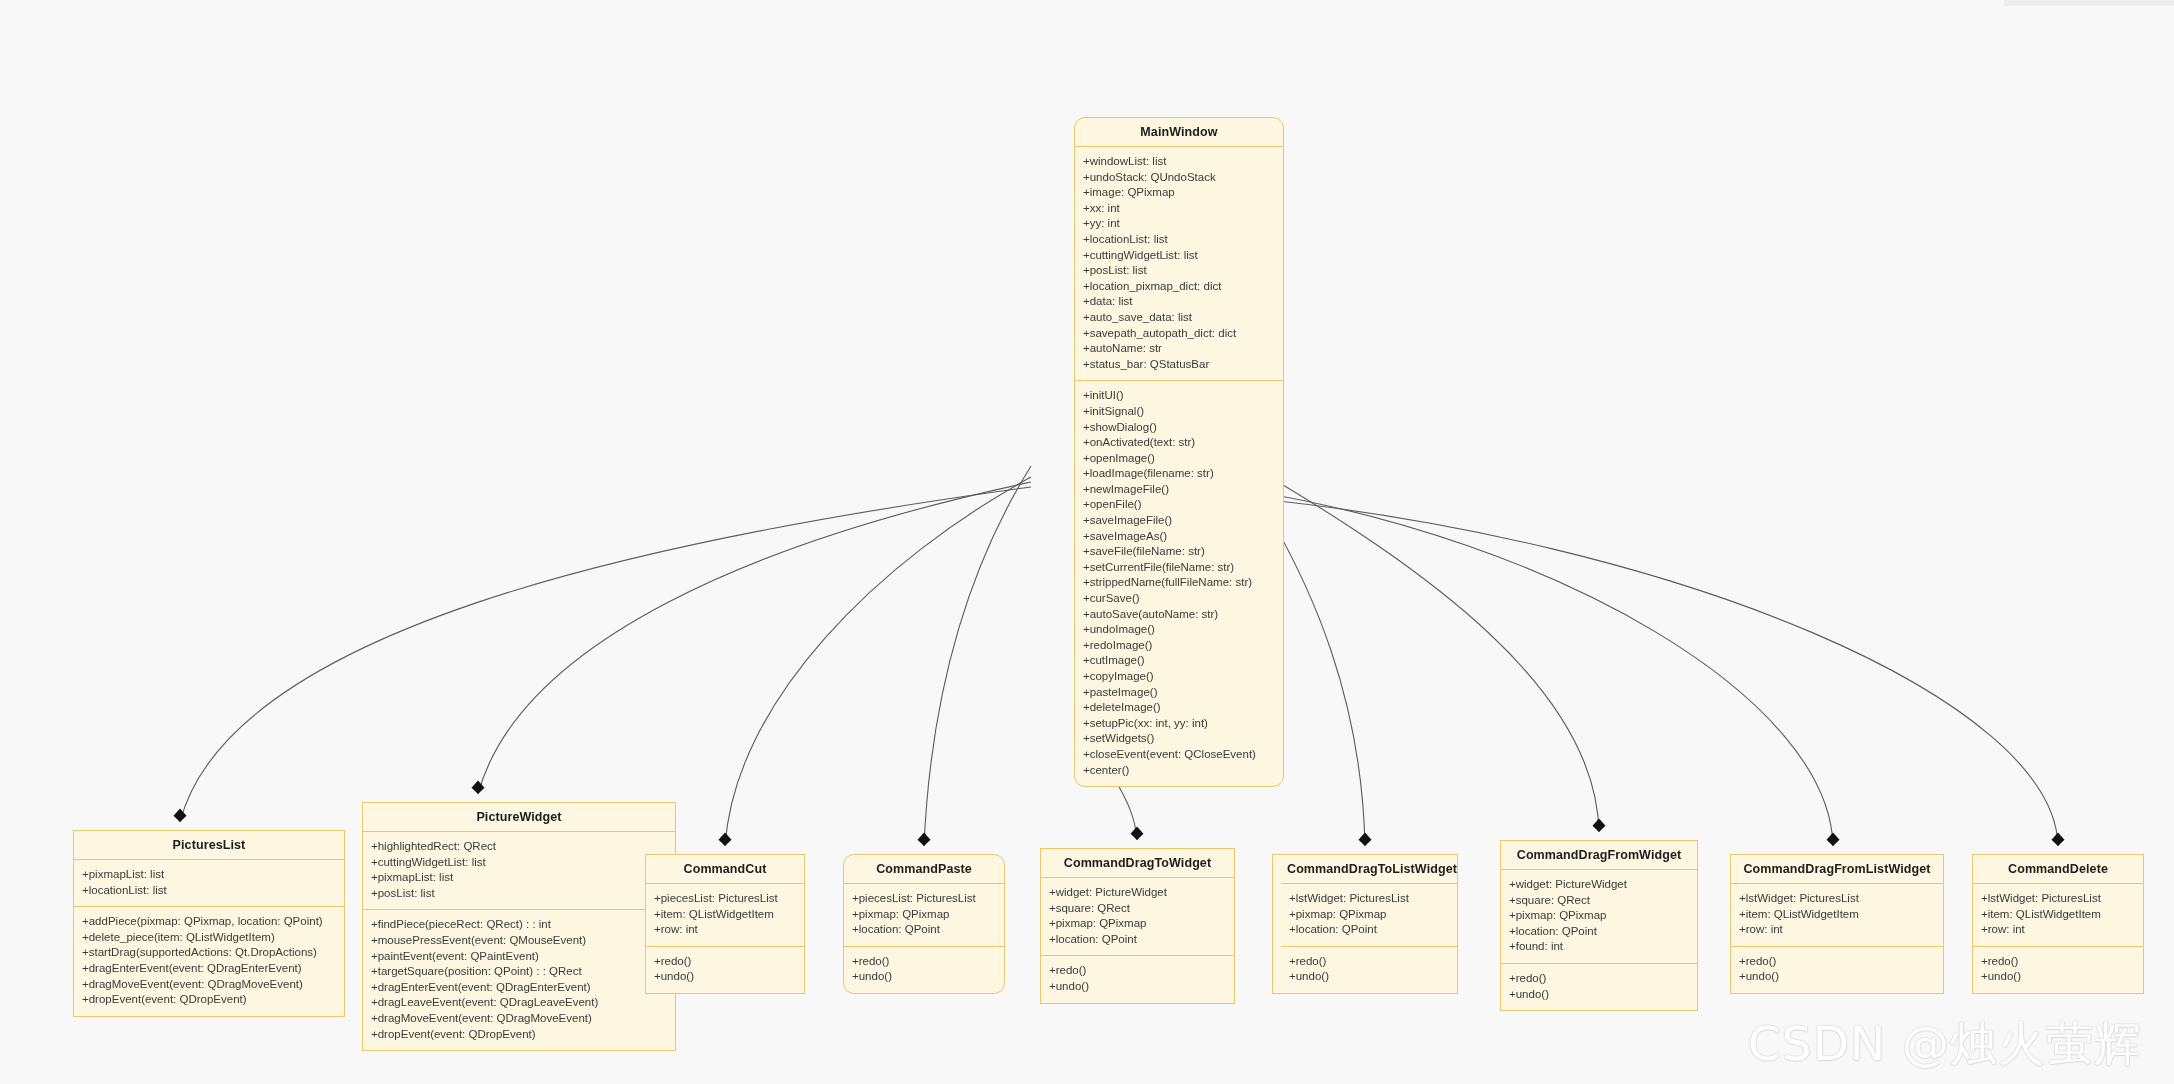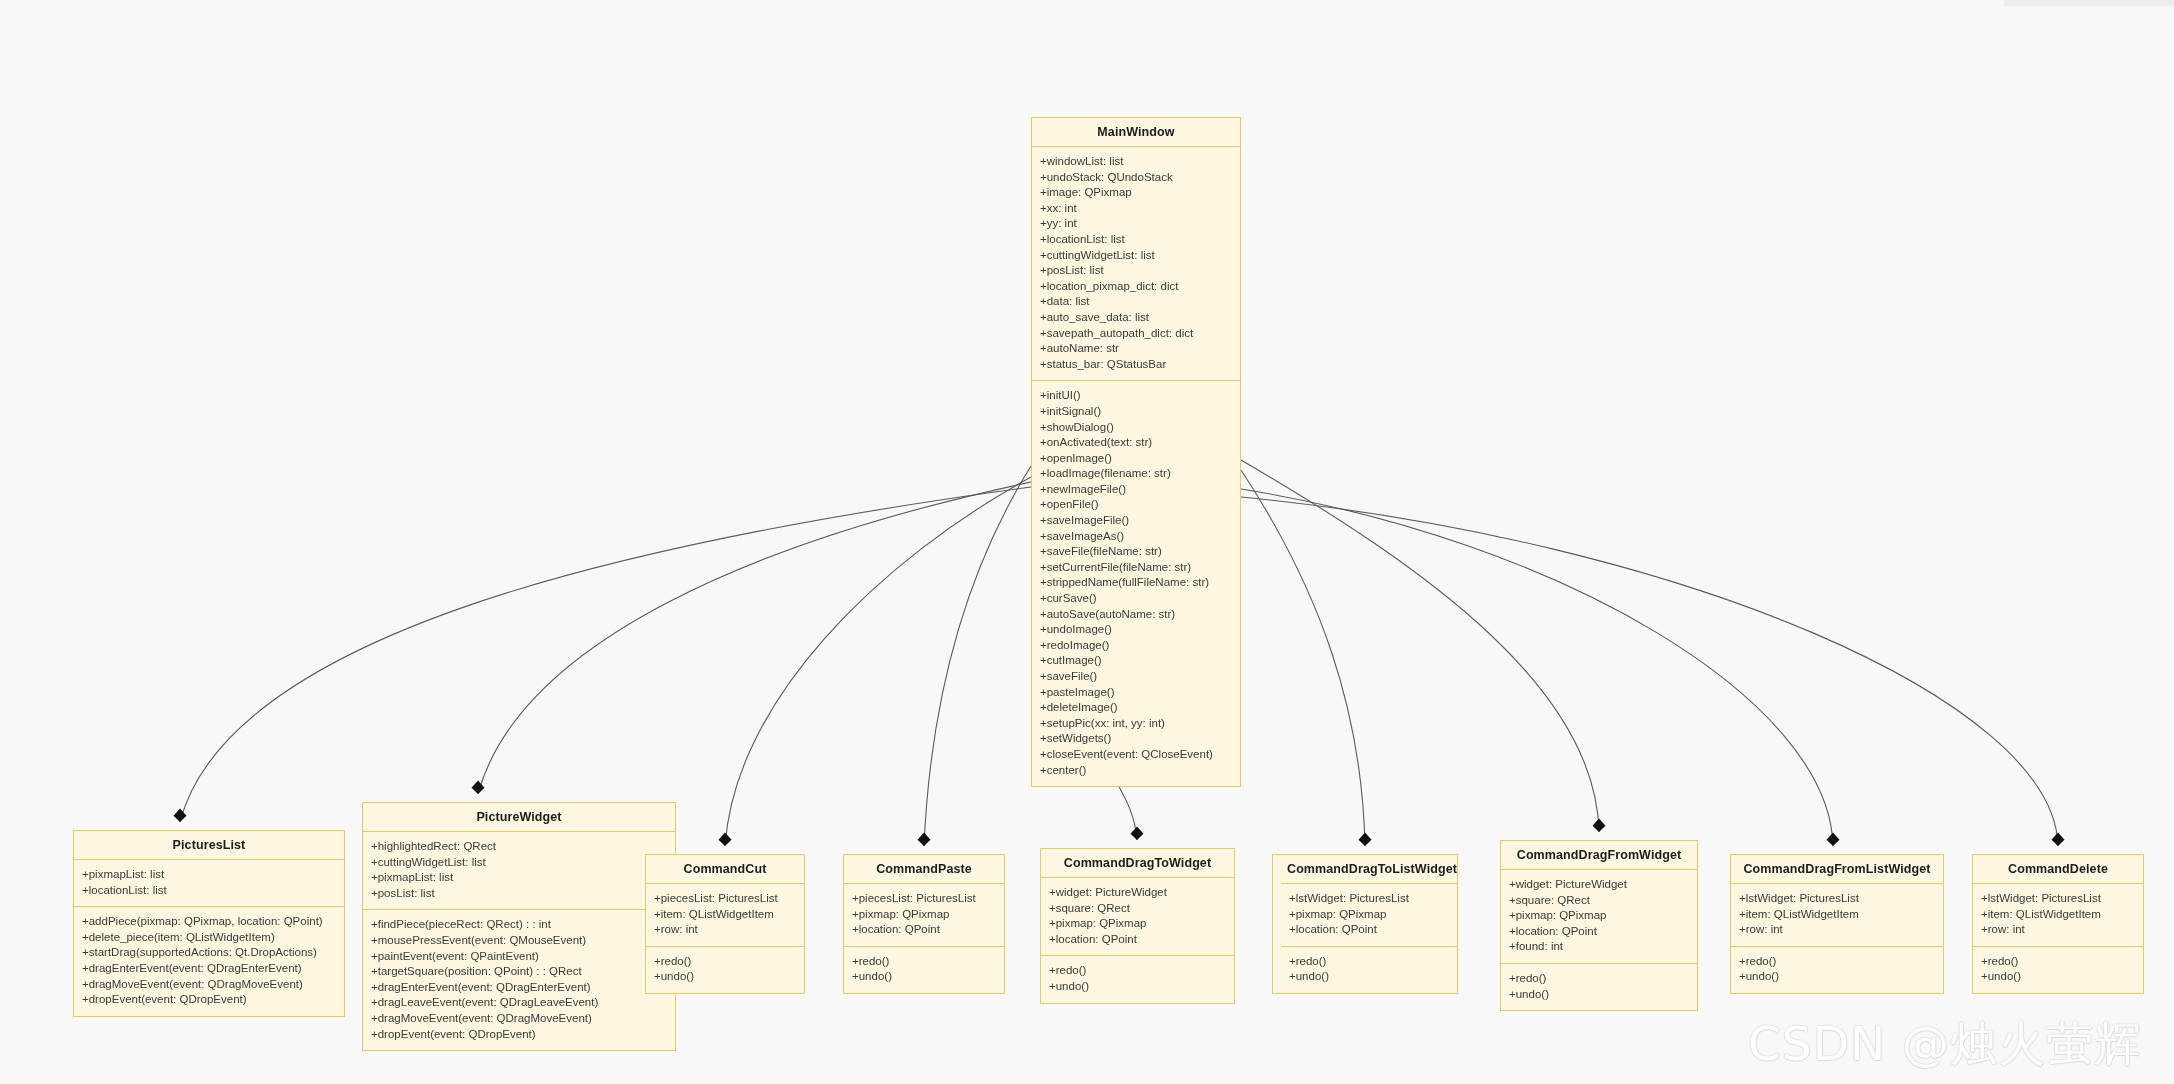--- a/index.html
+++ b/index.html
@@ -87,21 +87,21 @@
       <path d="M 1241 470 C 1320 590, 1362 710, 1365 846" fill="none" stroke="#5a5a5a" stroke-width="1.1"></path>
       <path d="M 1365 846 L 1358.5 839.75 L 1365 832.5 L 1371.5 839.75 Z" fill="#111111"></path>
       <path d="M 1241 460 C 1430 570, 1596 690, 1599 832" fill="none" stroke="#5a5a5a" stroke-width="1.1"></path>
       <path d="M 1599 832 L 1592.5 825.75 L 1599 818.5 L 1605.5 825.75 Z" fill="#111111"></path>
       <path d="M 1241 489 C 1560 540, 1830 700, 1833 846" fill="none" stroke="#5a5a5a" stroke-width="1.1"></path>
       <path d="M 1833 846 L 1826.5 839.75 L 1833 832.5 L 1839.5 839.75 Z" fill="#111111"></path>
       <path d="M 1241 497 C 1680 540, 2055 700, 2058 846" fill="none" stroke="#5a5a5a" stroke-width="1.1"></path>
       <path d="M 2058 846 L 2051.5 839.75 L 2058 832.5 L 2064.5 839.75 Z" fill="#111111"></path>
     </svg>
   <div id="class-layer">
-      <div class="uml-class" style="left: 1031px; top: 117px; width: 210px;">
+      <div class="uml-class" style="left: 1074px; top: 117px; width: 210px; border-radius: 11px;">
         <div class="uml-header">MainWindow</div>
         <div class="uml-section">
           <div class="uml-row">+windowList: list</div>
           <div class="uml-row">+undoStack: QUndoStack</div>
           <div class="uml-row">+image: QPixmap</div>
           <div class="uml-row">+xx: int</div>
           <div class="uml-row">+yy: int</div>
           <div class="uml-row">+locationList: list</div>
           <div class="uml-row">+cuttingWidgetList: list</div>
           <div class="uml-row">+posList: list</div>
@@ -124,21 +124,21 @@
           <div class="uml-row">+saveImageFile()</div>
           <div class="uml-row">+saveImageAs()</div>
           <div class="uml-row">+saveFile(fileName: str)</div>
           <div class="uml-row">+setCurrentFile(fileName: str)</div>
           <div class="uml-row">+strippedName(fullFileName: str)</div>
           <div class="uml-row">+curSave()</div>
           <div class="uml-row">+autoSave(autoName: str)</div>
           <div class="uml-row">+undoImage()</div>
           <div class="uml-row">+redoImage()</div>
           <div class="uml-row">+cutImage()</div>
-          <div class="uml-row">+saveFile()</div>
+          <div class="uml-row">+copyImage()</div>
           <div class="uml-row">+pasteImage()</div>
           <div class="uml-row">+deleteImage()</div>
           <div class="uml-row">+setupPic(xx: int, yy: int)</div>
           <div class="uml-row">+setWidgets()</div>
           <div class="uml-row">+closeEvent(event: QCloseEvent)</div>
           <div class="uml-row">+center()</div>
         </div>
       </div>
       <div class="uml-class" style="left: 40px; top: 830px; width: 272px; margin-left: 33px;">
         <div class="uml-header">PicturesList</div>
@@ -179,21 +179,21 @@
         <div class="uml-section">
           <div class="uml-row">+piecesList: PicturesList</div>
           <div class="uml-row">+item: QListWidgetItem</div>
           <div class="uml-row">+row: int</div>
         </div>
         <div class="uml-section">
           <div class="uml-row">+redo()</div>
           <div class="uml-row">+undo()</div>
         </div>
       </div>
-      <div class="uml-class" style="left: 843px; top: 854px; width: 162px;">
+      <div class="uml-class" style="left: 843px; top: 854px; width: 162px; border-radius: 11px;">
         <div class="uml-header">CommandPaste</div>
         <div class="uml-section">
           <div class="uml-row">+piecesList: PicturesList</div>
           <div class="uml-row">+pixmap: QPixmap</div>
           <div class="uml-row">+location: QPoint</div>
         </div>
         <div class="uml-section">
           <div class="uml-row">+redo()</div>
           <div class="uml-row">+undo()</div>
         </div>

